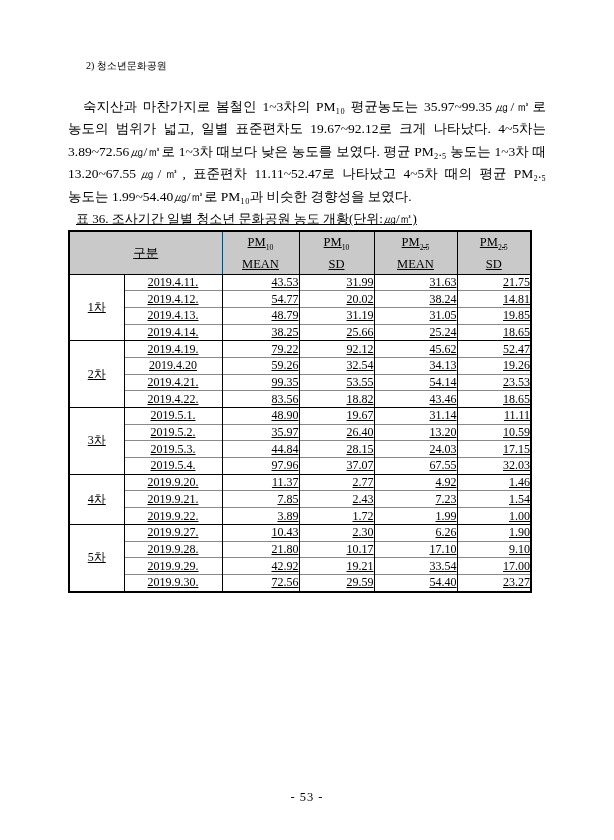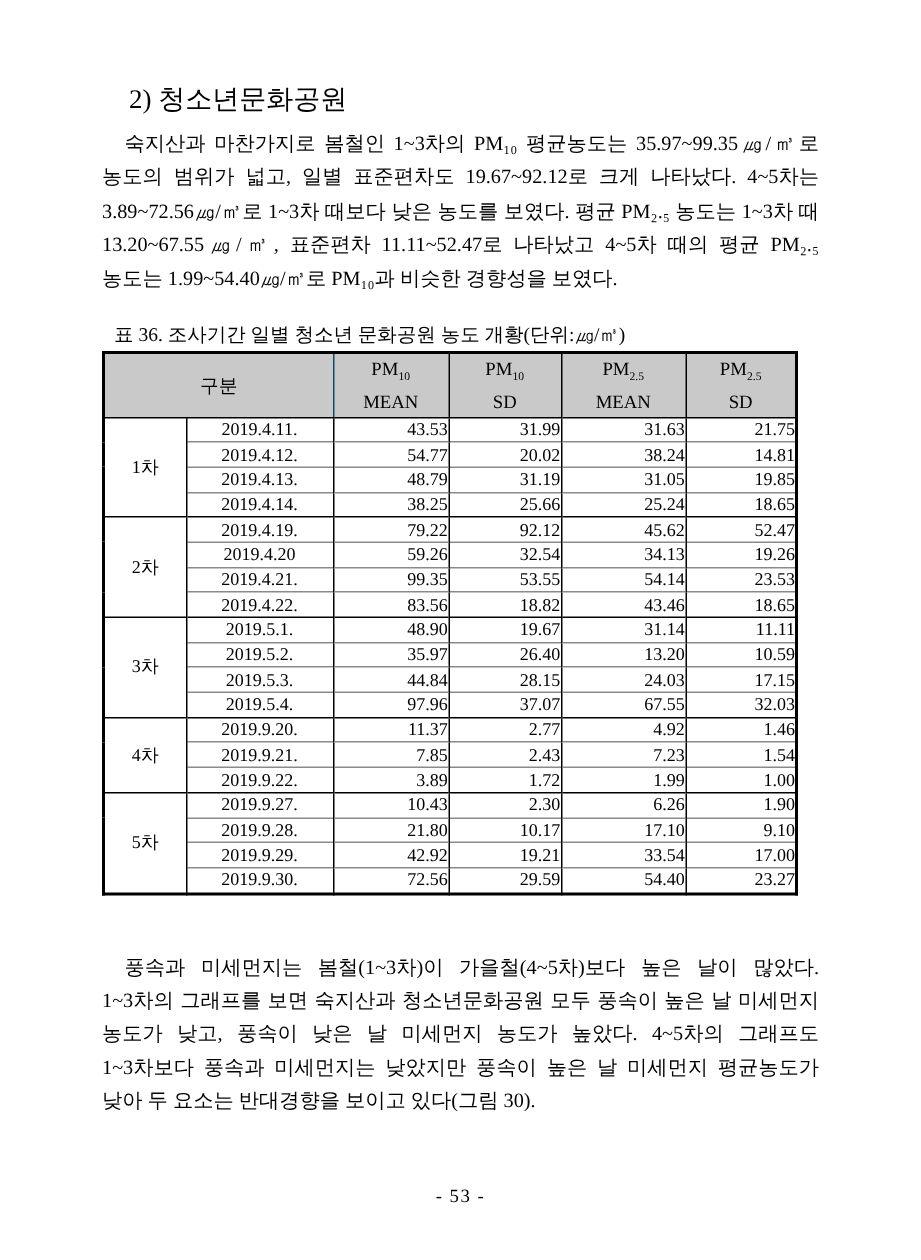--- a/index.html
+++ b/index.html
@@ -14,35 +14,35 @@
     color: #000000;
     overflow: hidden;
   }
   .content {
     position: absolute;
     top: 56px;
     left: 68px;
     width: 478px;
   }
   .section-heading {
-    font-size: 18px;
+    font-size: 10px;
     line-height: 20px;
     margin-left: 18px;
-    margin-bottom: 9px;
+    margin-bottom: 20px;
     font-weight: normal;
   }
   .body-paragraph {
     font-size: 13.5px;
     line-height: 22.4px;
     text-align: justify;
     text-indent: 15px;
     word-break: keep-all;
     font-family: Liberation Serif, serif;
   }
-  .table-section { margin-top: 17px; }
+  .table-section { margin-top: 2px; text-decoration: underline; }
   .table-title {
     font-size: 13px;
     line-height: 18px;
     margin-left: 8px;
     margin-bottom: 2px;
   }
   table.data-table {
     border-collapse: collapse;
     width: 462px;
     border: 2px solid #000;
@@ -277,19 +277,18 @@
               <td class="num-cell">72.56</td>
               <td class="num-cell">29.59</td>
               <td class="num-cell">54.40</td>
               <td class="num-cell">23.27</td>
             </tr>
           </tbody>
       </table>
     </div>
 
     <div class="section-2">
-      <p class="body-paragraph">풍속과 미세먼지는 봄철(1~3차)이 가을철(4~5차)보다 높은 날이 많았다. 1~3차의 그래프를 보면 숙지산과 청소년문화공원 모두 풍속이 높은 날 미세먼지 농도가 낮고, 풍속이 낮은 날 미세먼지 농도가 높았다. 4~5차의 그래프도 1~3차보다 풍속과 미세먼지는 낮았지만 풍속이 높은 날 미세먼지 평균농도가 낮아 두 요소는 반대경향을 보이고 있다(그림 30).</p>
     </div>
 
   </div>
 
   <div class="page-footer">- 53 -</div>
 </div>
 
 </body></html>

